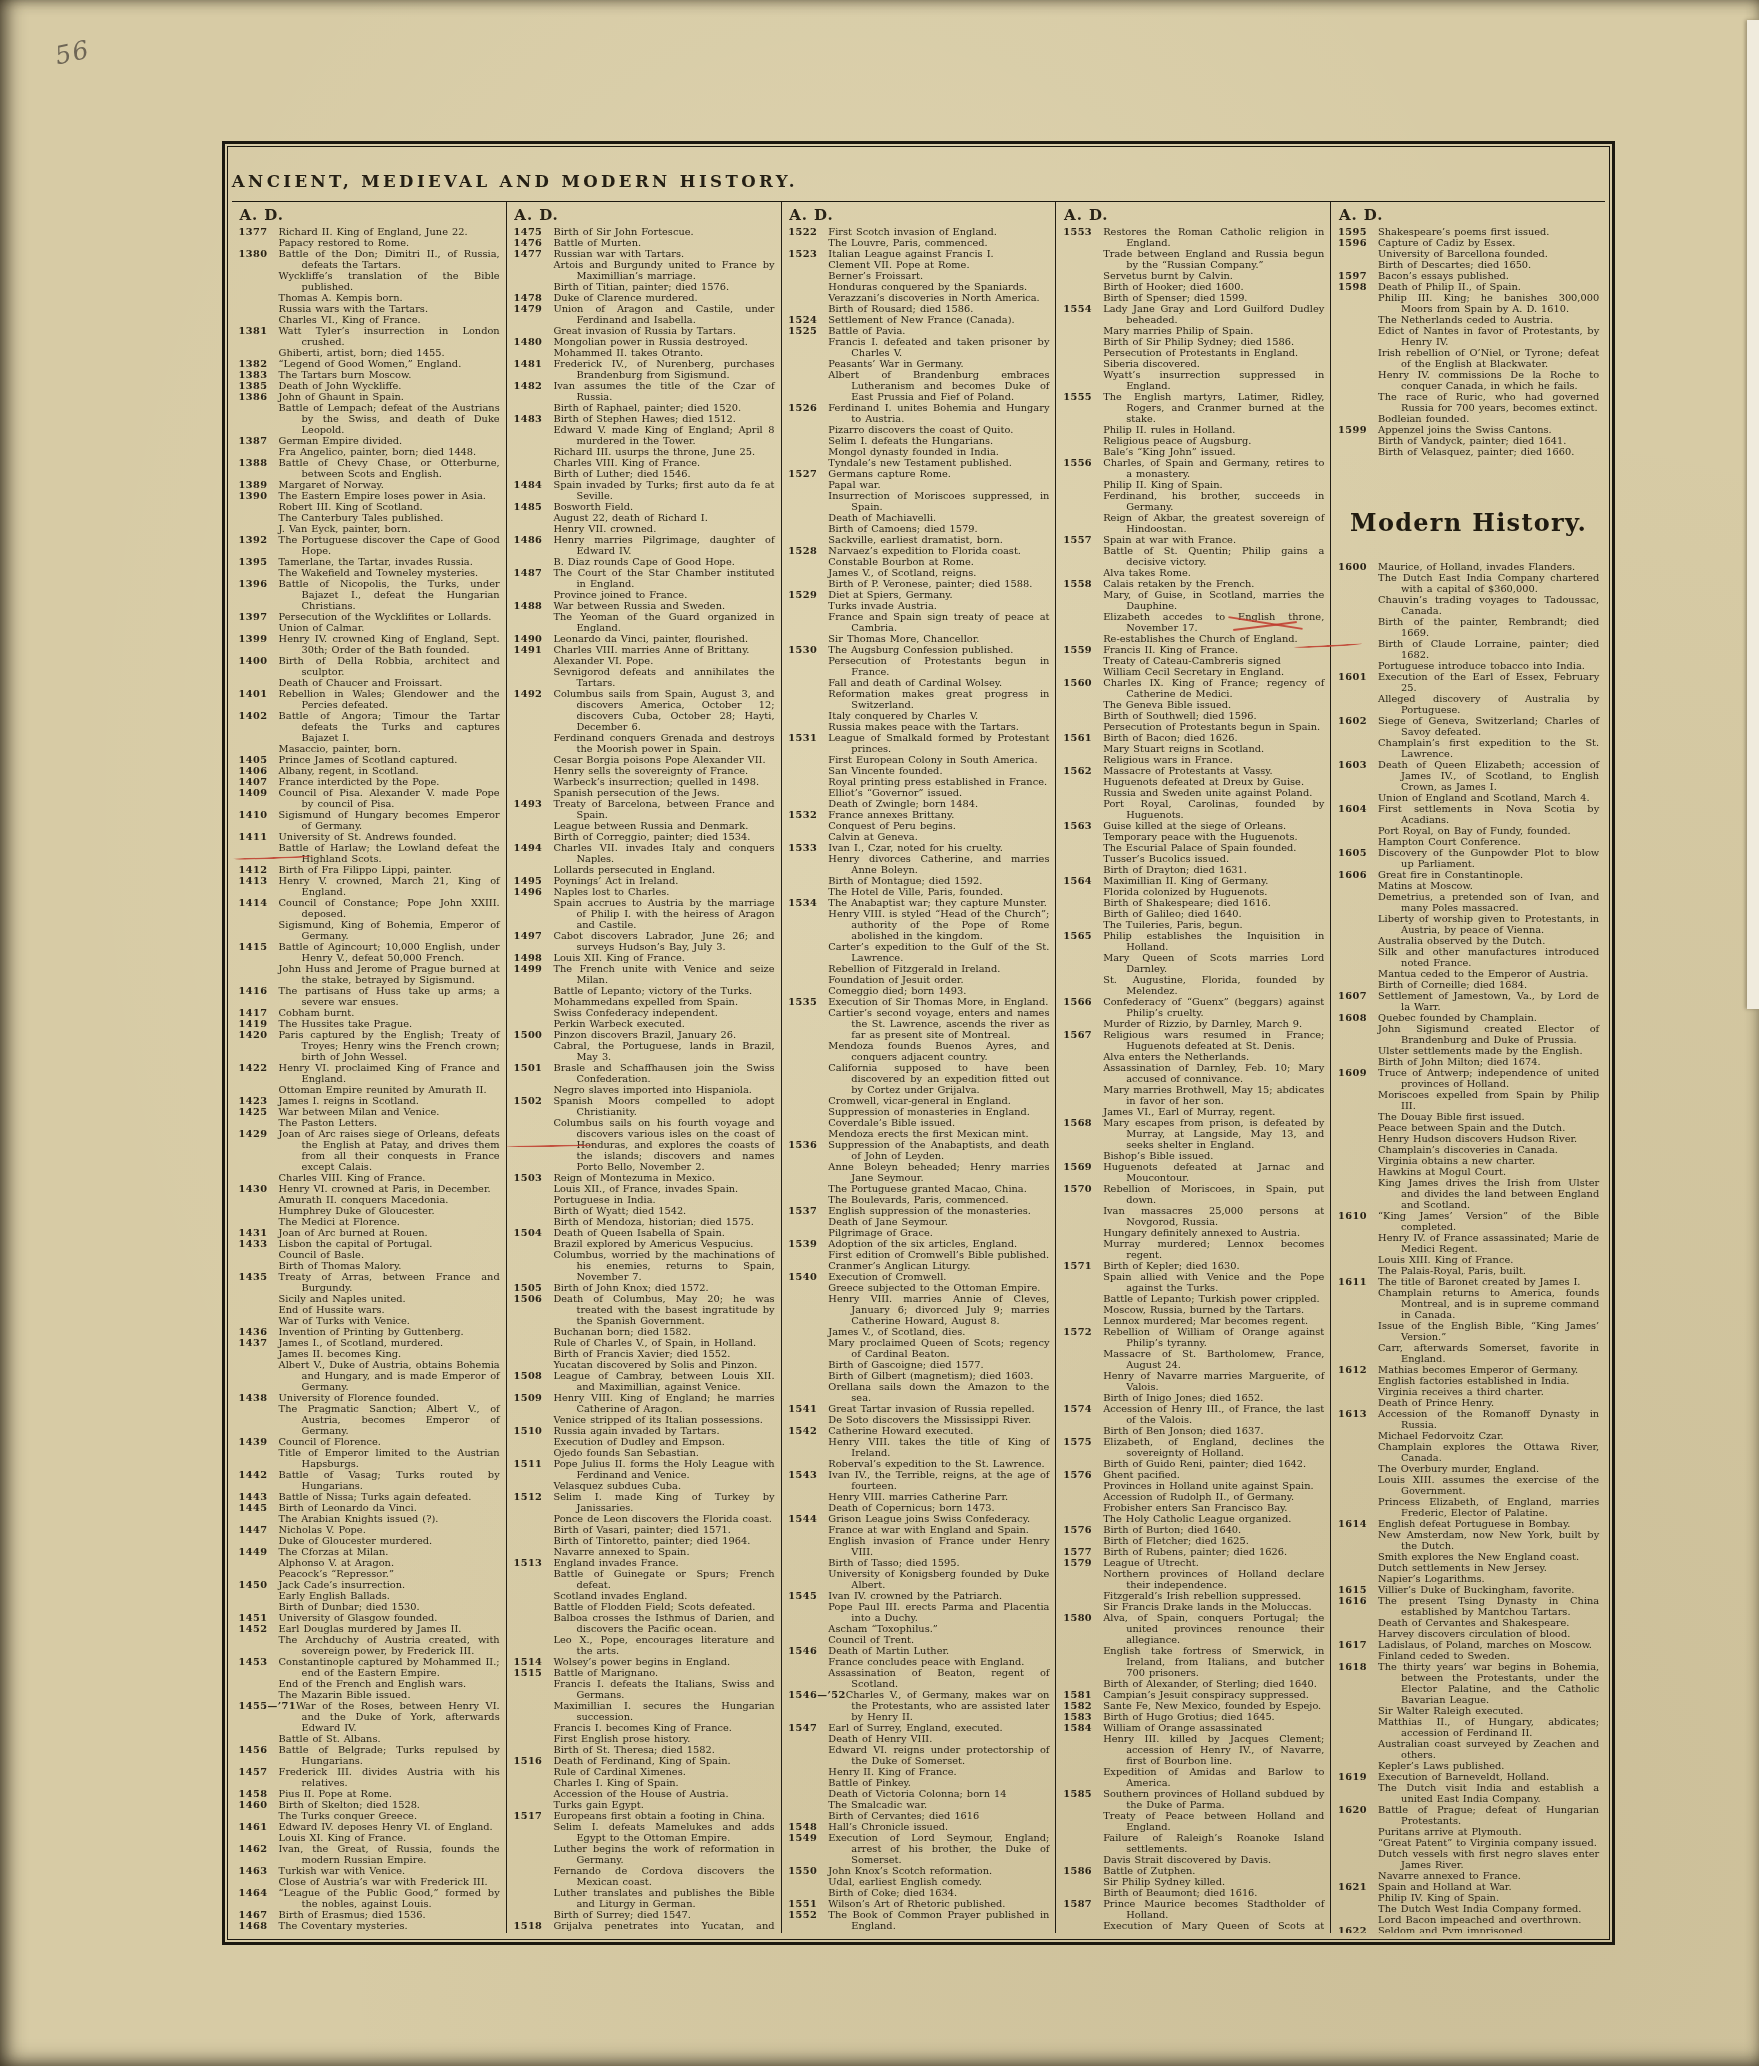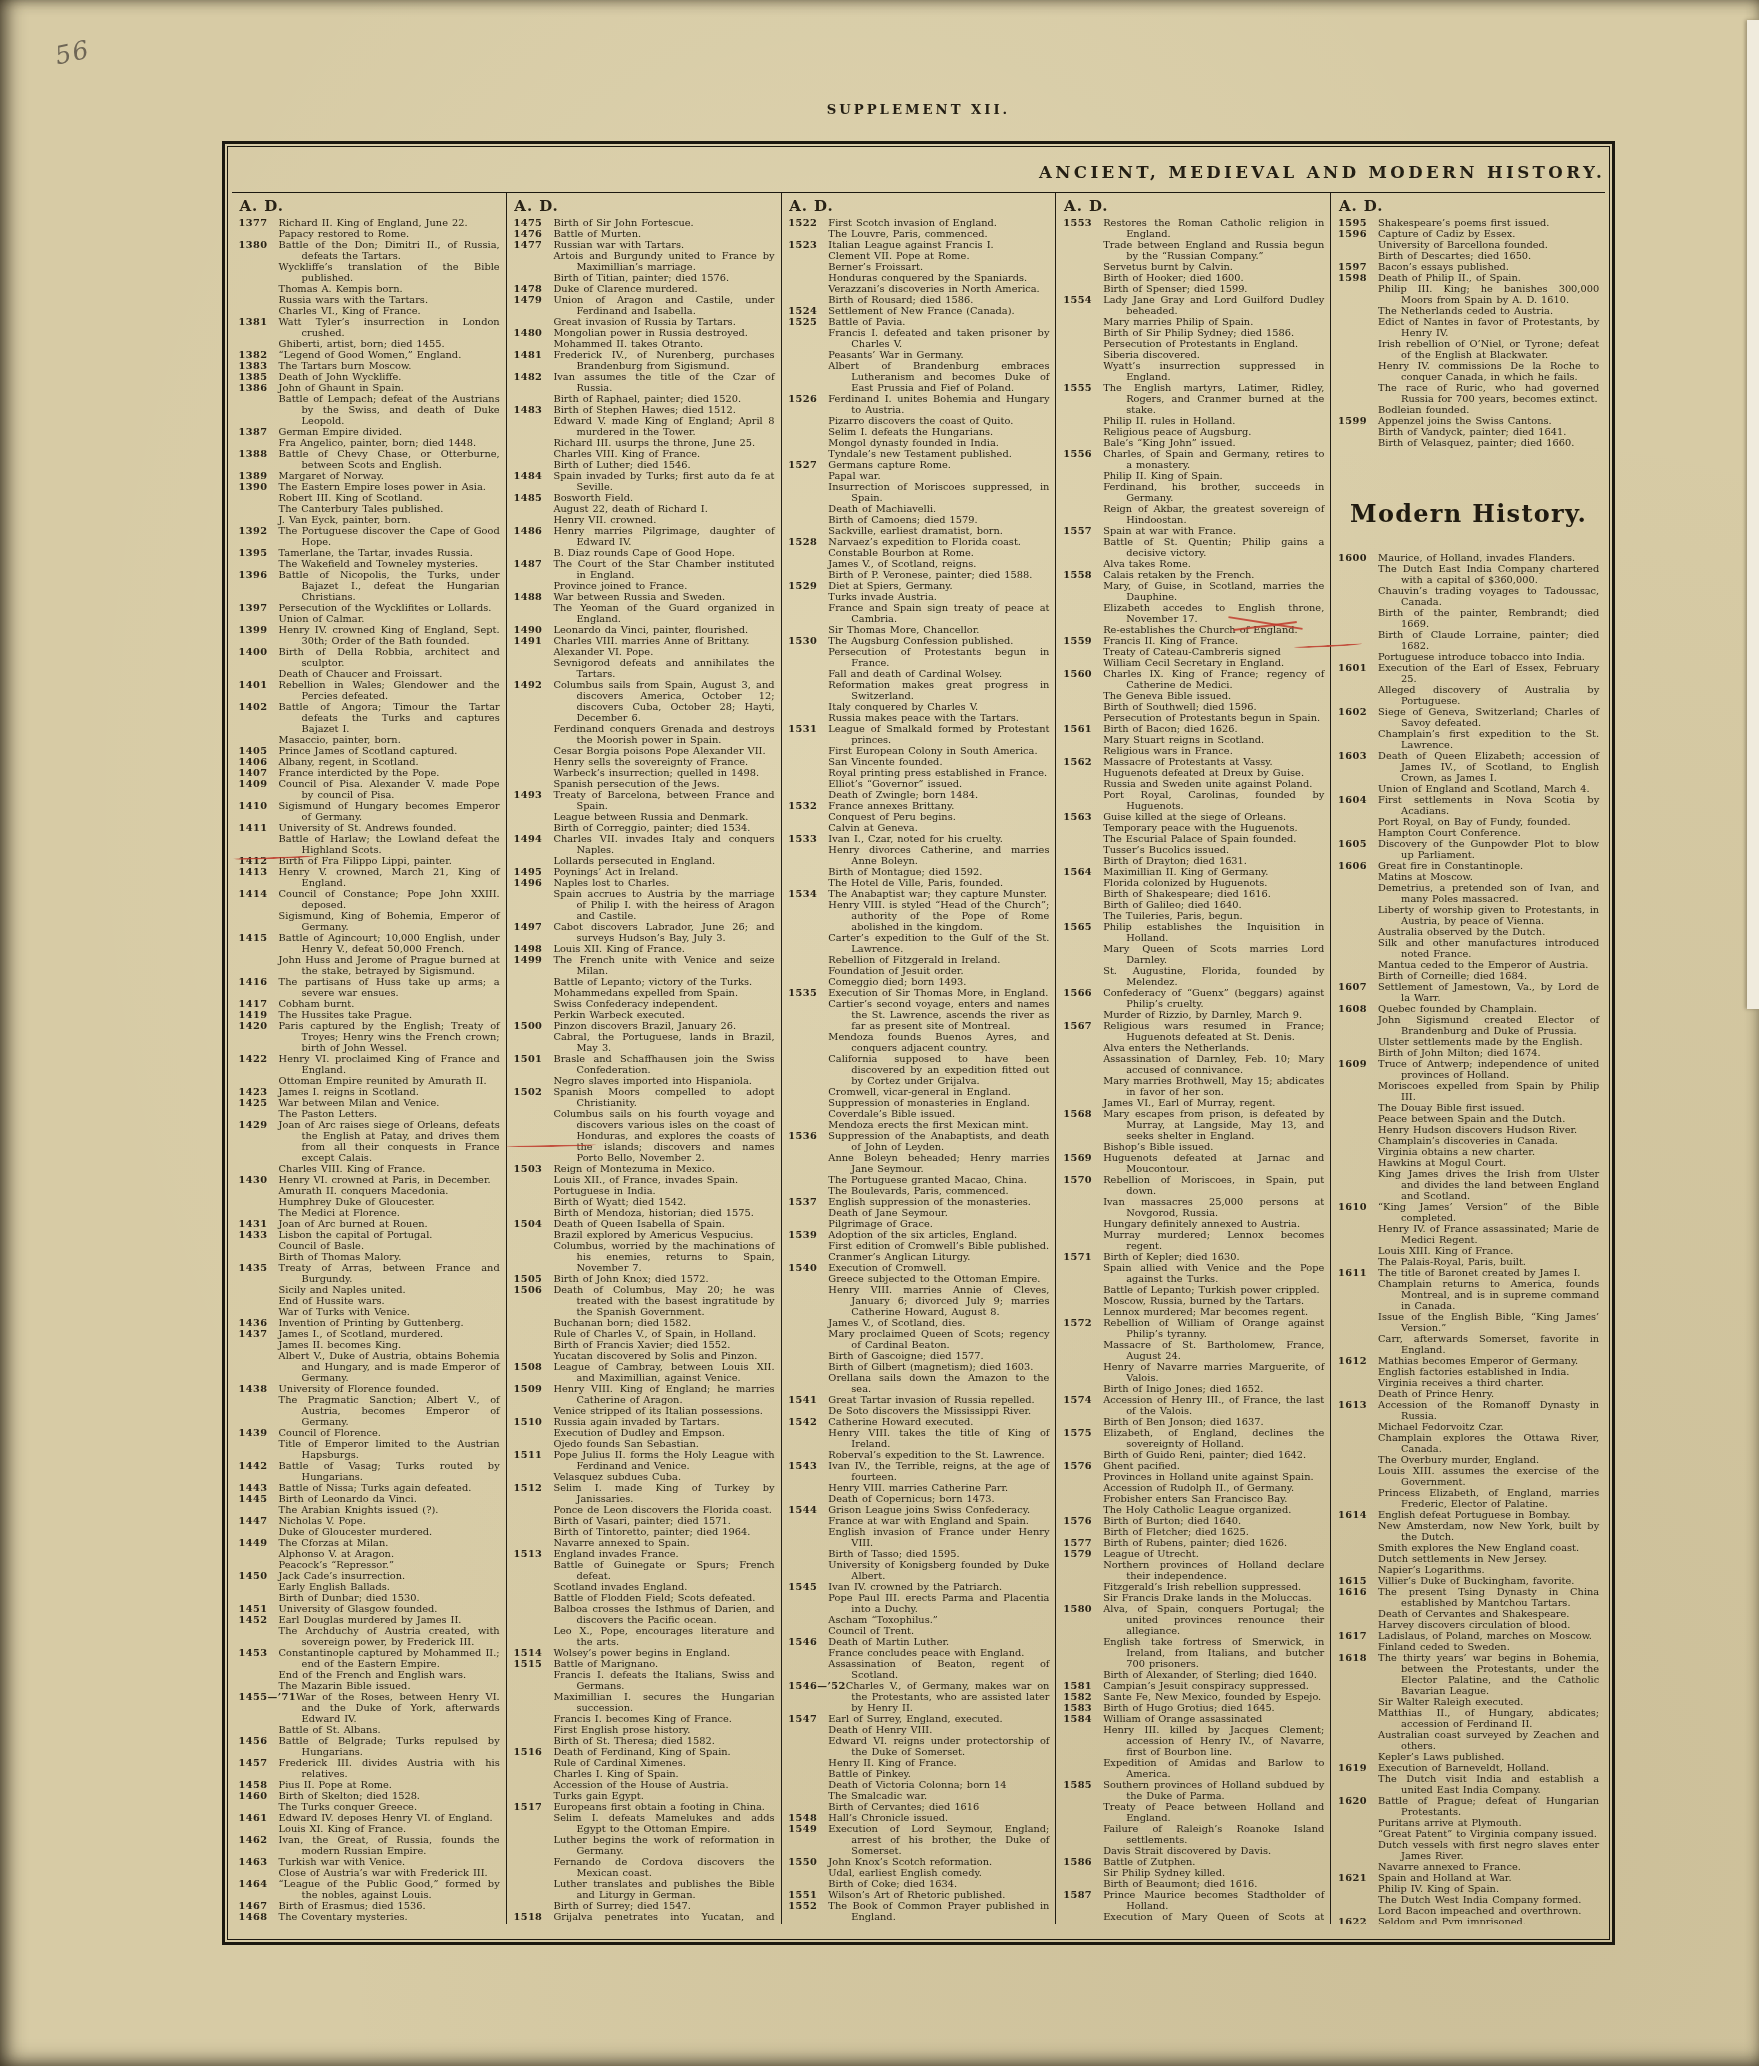--- a/index.html
+++ b/index.html
@@ -20,21 +20,21 @@
   .right-sliver{position:absolute; right:0; top:19.6px; width:12.8px; height:989px;
     background:#f0ebdd; box-shadow:-2.1px 0 3.4px rgba(60,50,30,.35);}
   .handwritten{position:absolute; left:55px; top:38px; font-size:25px; font-style:italic;
     color:#6e6656; transform:rotate(-12deg); letter-spacing:1.7px;}
   .masthead{position:absolute; left:222px; top:102px; width:1393px; text-align:center;
     font-size:13.2px; letter-spacing:3px; font-weight:bold; color:#241f14;}
   .frame{position:absolute; left:222px; top:141px; width:1393px; height:1804px;
     border:3.8px solid #1b1810; box-sizing:border-box;}
   .frame-inner{position:absolute; inset:1.7px; border:0.9px solid #1b1810;}
   .content{position:absolute; left:6.8px; top:4.3px; right:6.8px; bottom:6px;}
-  .doc-title{margin:14px 0 0 0; text-align:right; font-size:16.6px; font-weight:bold;
+  .doc-title{margin:23px 0 0 0; text-align:left; font-size:16.6px; font-weight:bold;
     letter-spacing:3.4px; color:#241f14;}
   .title-rule{height:0; border-bottom:1.3px solid #1b1810; margin-top:9.4px;}
   .columns{display:flex; align-items:stretch; height:1731px; overflow:hidden;}
   .col{flex:1 1 0; padding:3.4px 6px 0 6.8px; border-right:0.9px solid #221e14; overflow:hidden;}
   .col:last-child{border-right:none;}
   .ad{font-size:15px; font-weight:bold; letter-spacing:0.9px; margin:0.9px 0 1.7px 0.9px;}
   .entry{font-size:9.8px; line-height:11px; text-align:justify;
     padding-left:63px; text-indent:-63px; word-spacing:0.9px;}
   .yr{display:inline-block; min-width:40px; font-weight:bold; text-indent:0;
     letter-spacing:0.4px; white-space:nowrap;}
@@ -48,21 +48,20 @@
     border-bottom:2.1px solid #bf3a2b; opacity:.85;}
   .red-scribble span:nth-child(1){transform:rotate(9deg);}
   .red-scribble span:nth-child(2){transform:rotate(-7deg); top:11px; width:64px; left:5.1px;}
 </style>
 </head>
 <body>
 
 <div class="page">
   <div class="right-sliver"></div>
   <div class="handwritten">56</div>
-  <div class="masthead">SUPPLEMENT XII.</div>
 
   <div class="frame">
     <div class="frame-inner"></div>
     <div class="content">
       <h1 class="doc-title">ANCIENT, MEDIEVAL AND MODERN HISTORY.</h1>
       <div class="title-rule"></div>
       <div class="columns">
           <div class="col">
             <div class="ad">A. D.</div>
             <div class="entry"><span class="yr">1377</span><span class="tx">Richard II. King of England, June 22.</span></div>

